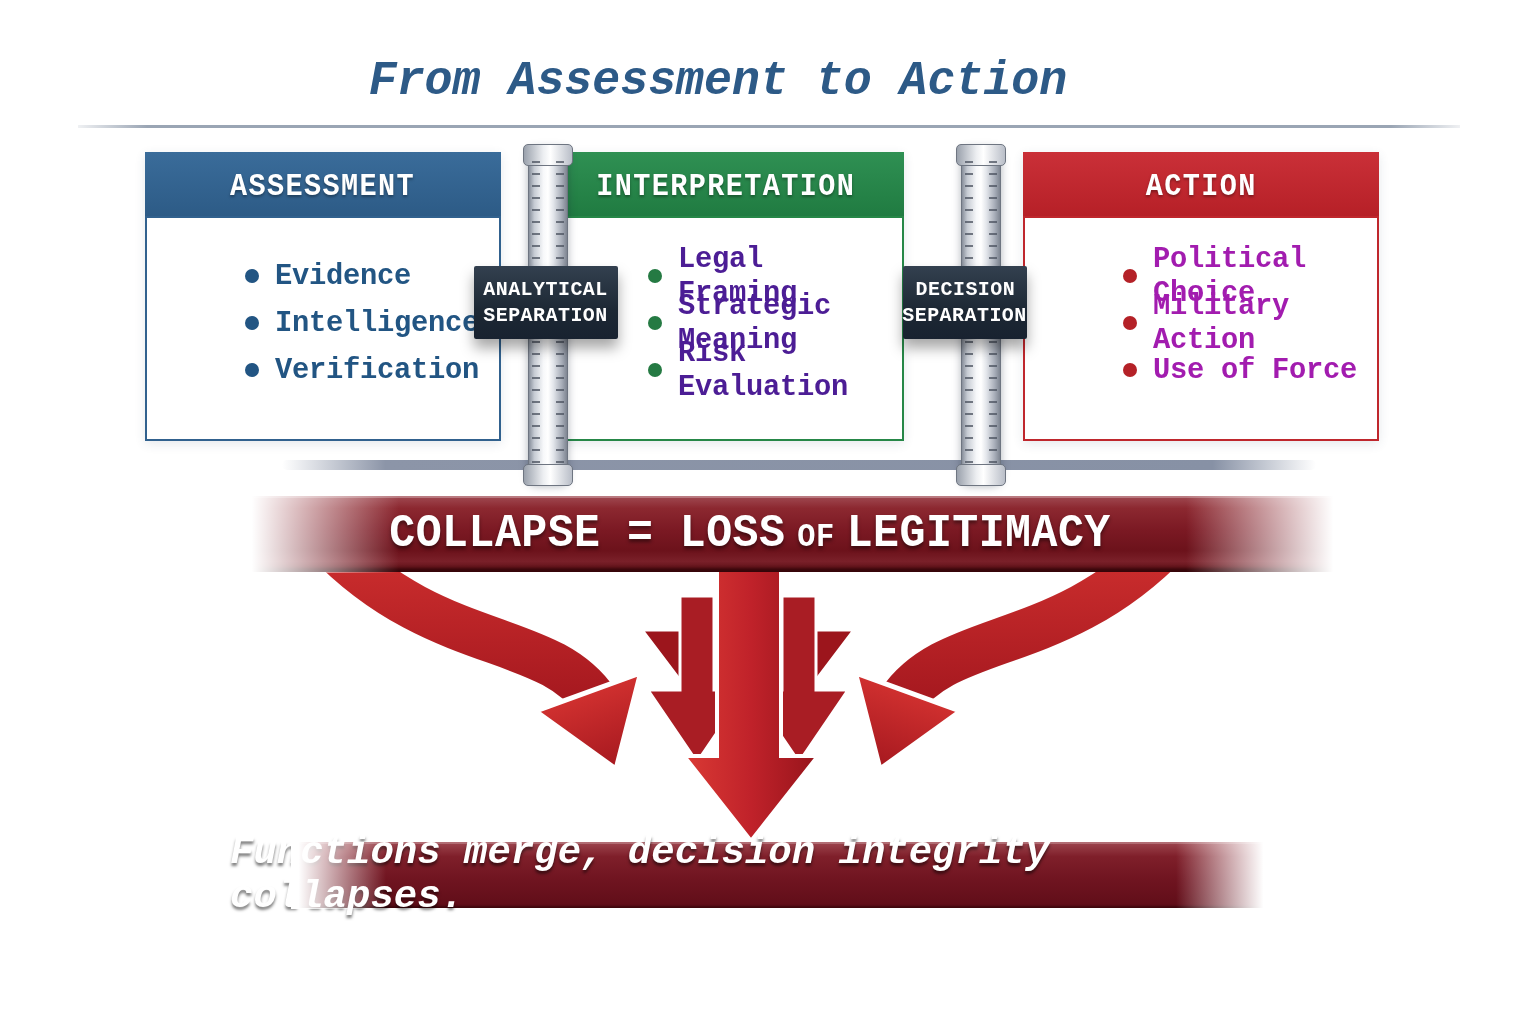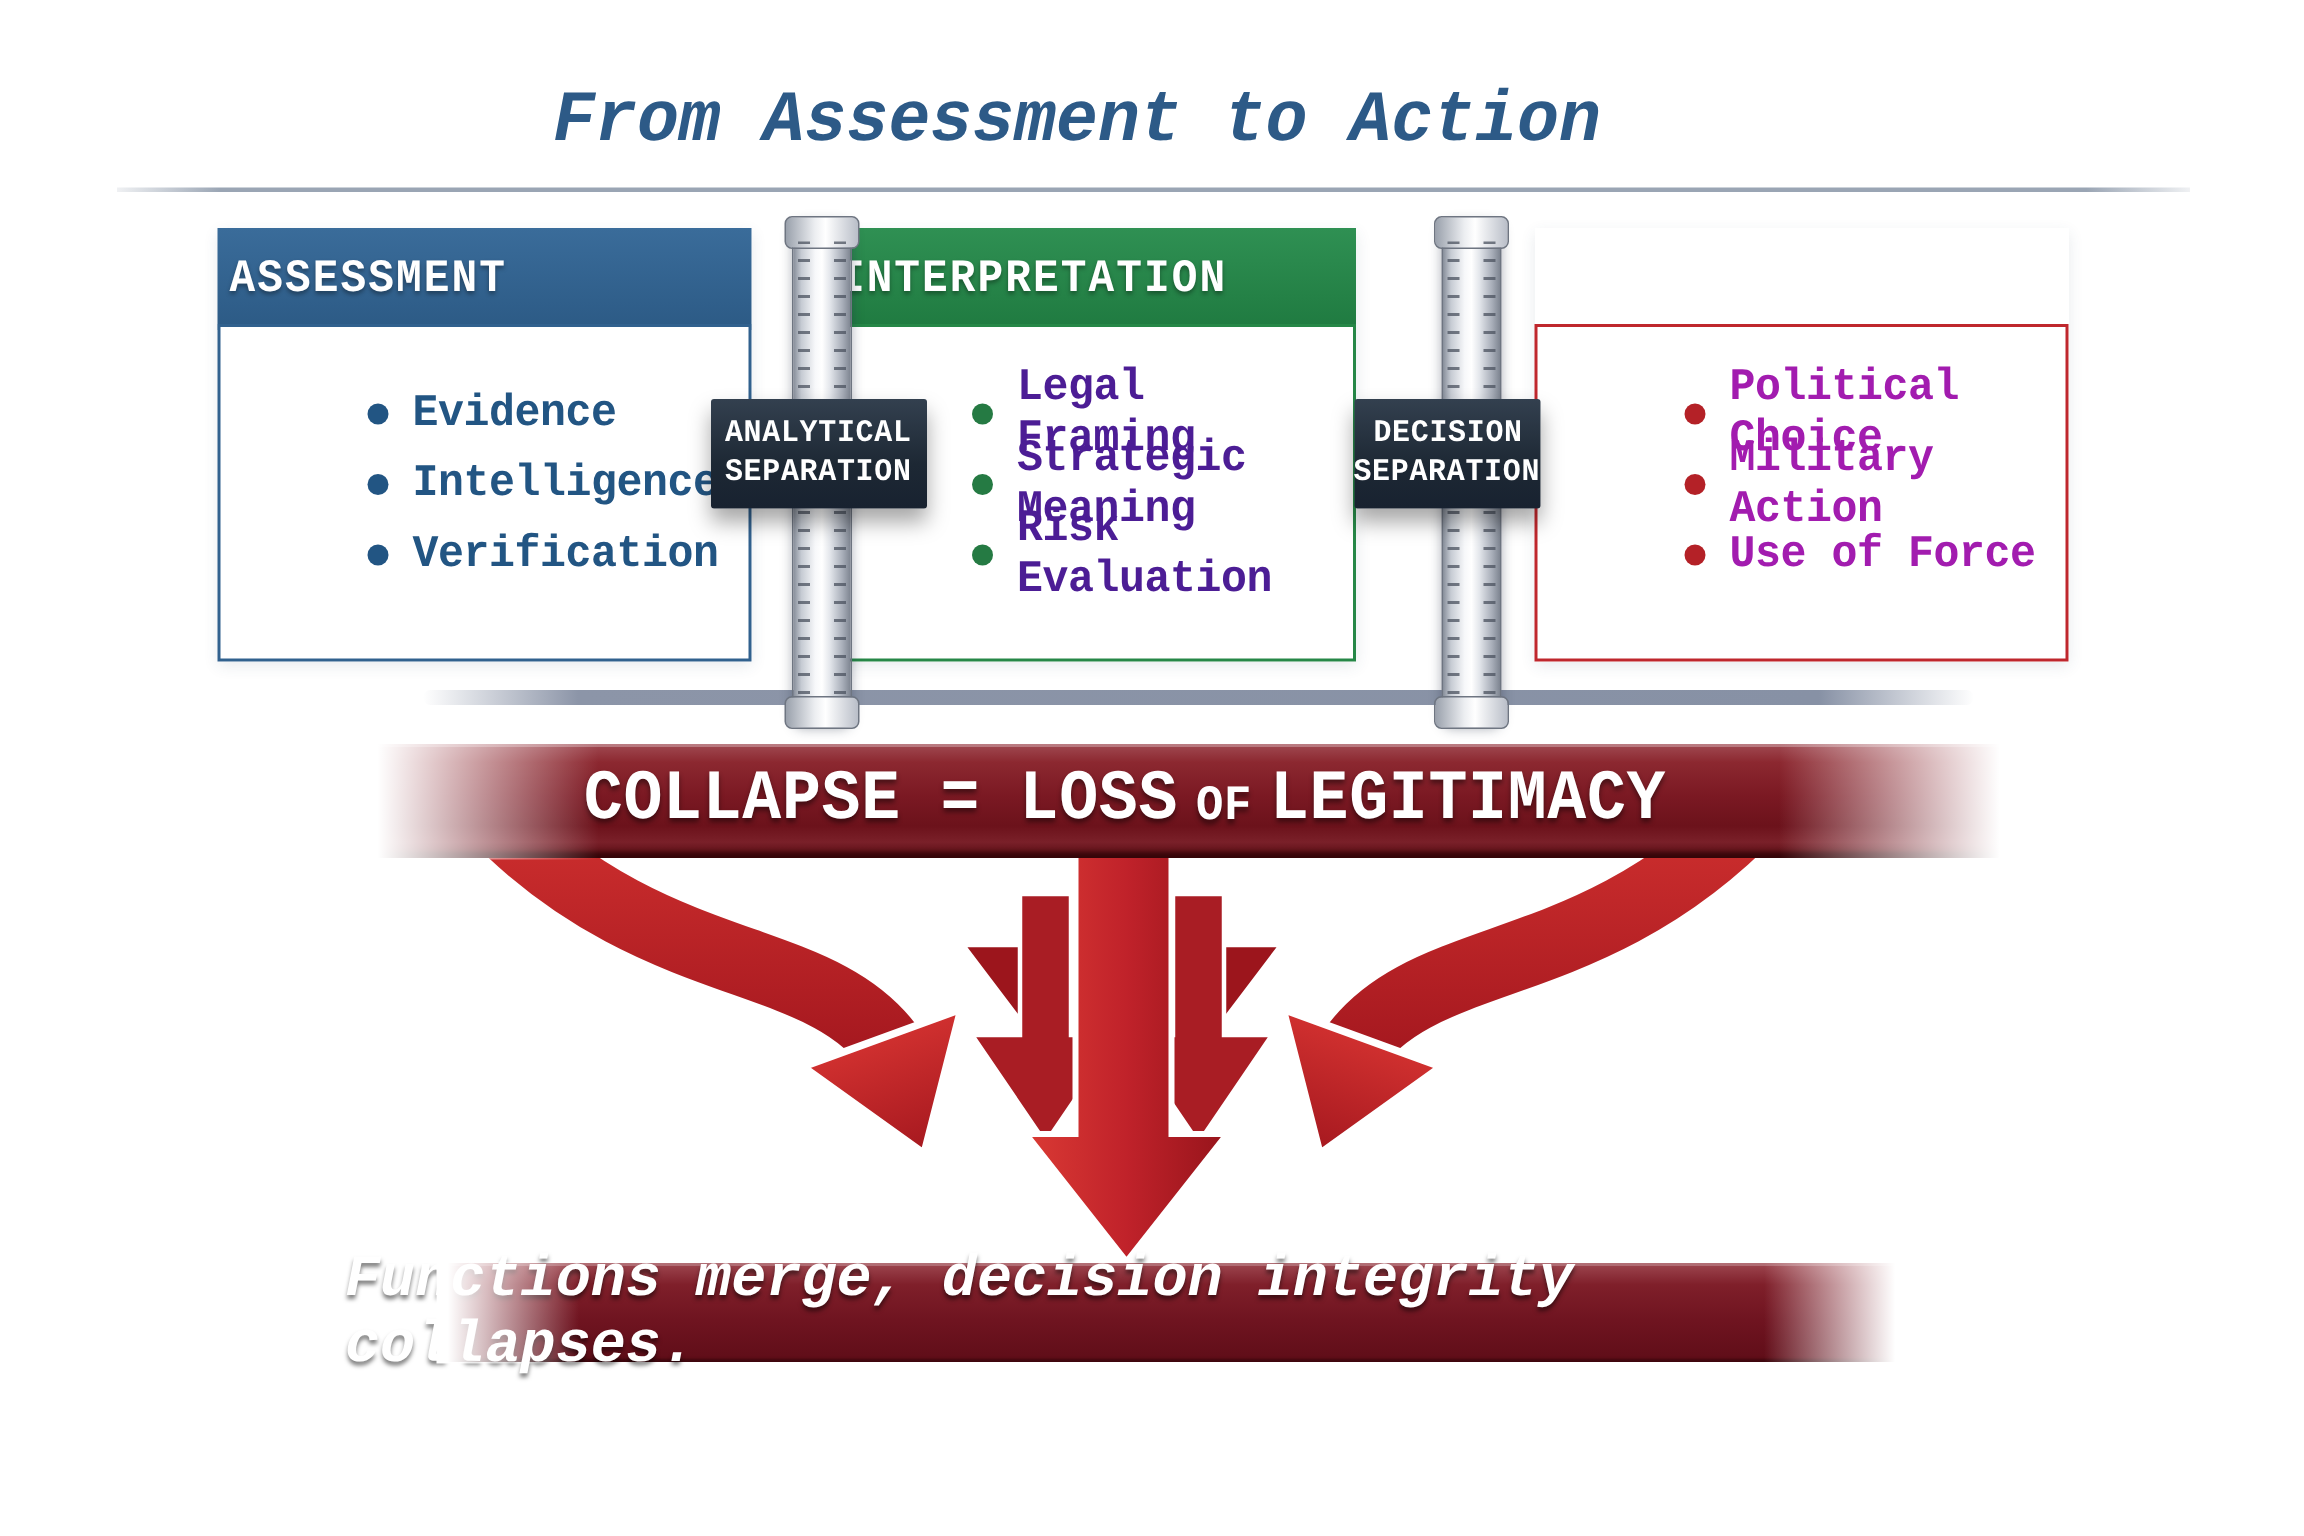--- a/index.html
+++ b/index.html
@@ -16,21 +16,21 @@
   .title-rule{
     position:absolute;top:125px;left:78px;width:1382px;height:3px;
     background:linear-gradient(90deg,rgba(150,160,175,.15),#9aa5b4 5%,#9aa5b4 95%,rgba(150,160,175,.15));
   }
   
   .col{position:absolute;top:152px;width:356px;height:289px;box-shadow:0 3px 10px rgba(50,70,100,.12);}
   #col-assessment{left:145px}
   #col-interpretation{left:548px}
   #col-action{left:1023px}
   .col-header{
-    height:68px;display:flex;align-items:center;justify-content:flex-start;
+    height:68px;display:flex;align-items:center;justify-content:center;
     color:#fff;font-weight:bold;font-size:31px;letter-spacing:1.5px;
     text-shadow:0 2px 3px rgba(0,0,0,.35);transform-origin:center;
   }
   .col-header span{display:inline-block;transform:scaleX(.92);}
   #col-assessment .col-header{background:linear-gradient(180deg,#3a6c9a,#2c5a85);}
   #col-interpretation .col-header{background:linear-gradient(180deg,#2f9053,#1f7a40);}
   #col-action .col-header{background:linear-gradient(180deg,#ca3038,#b51f26);}
   .col-body{position:absolute;top:64px;left:0;right:0;bottom:0;background:#fff;border:2px solid;padding-left:44px;}
   #col-assessment .col-body{border-color:#31618e}
   #col-interpretation .col-body{border-color:#268747}
@@ -154,20 +154,23 @@
           </li>
         <li>
             <span class="dot"></span>
             <span class="li-label">Risk Evaluation</span>
           </li>
       </ul>
     </div>
   </section>
 
   <section class="col" id="col-action">
+    <header class="col-header">
+      <span>ACTION</span>
+    </header>
     <div class="col-body">
       <ul class="items">
         <li>
             <span class="dot"></span>
             <span class="li-label">Political Choice</span>
           </li>
         <li>
             <span class="dot"></span>
             <span class="li-label">Military Action</span>
           </li>

